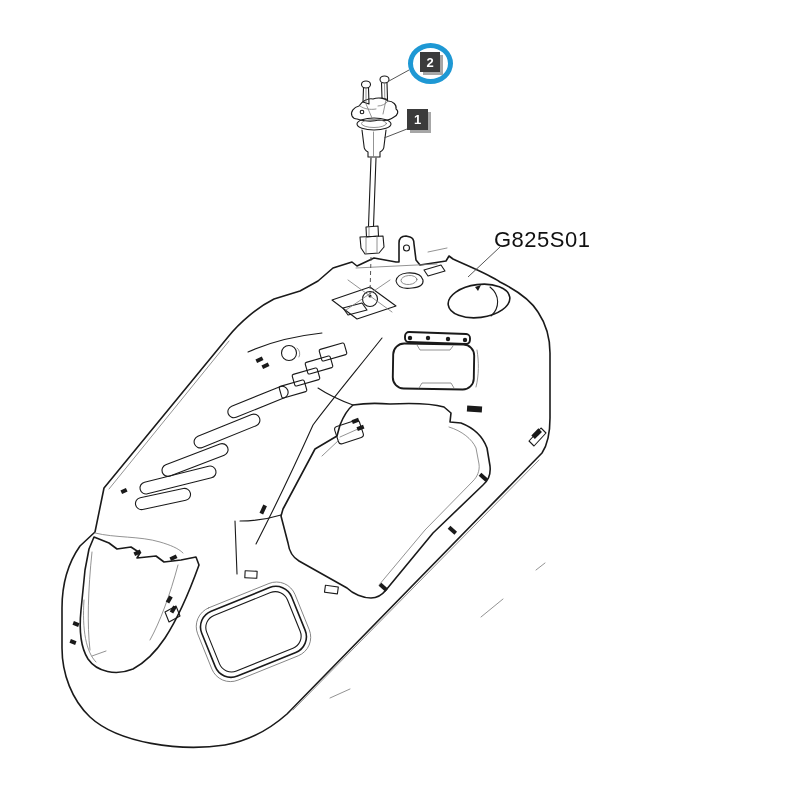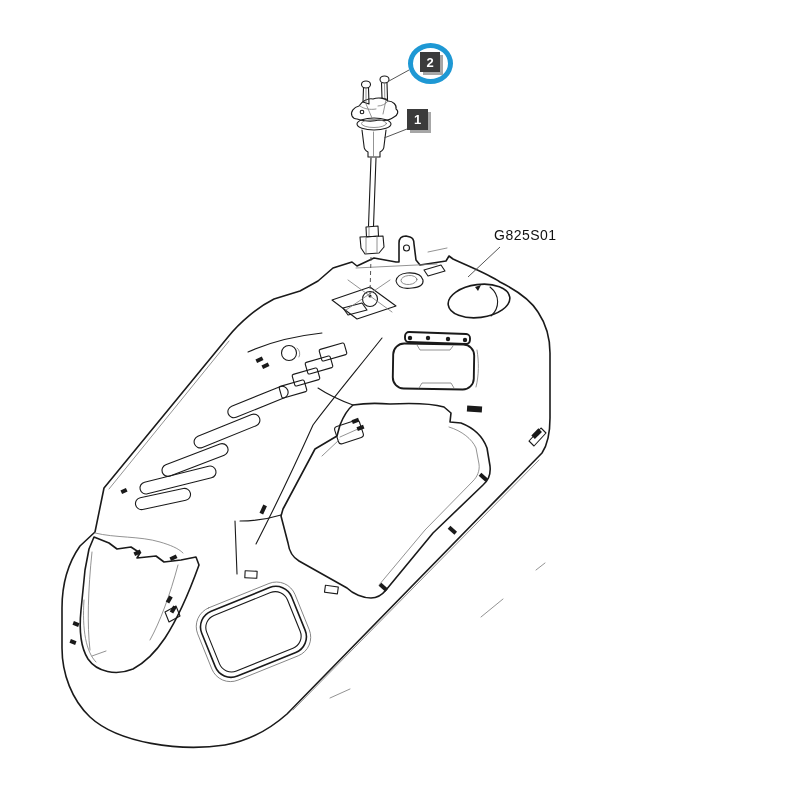--- a/index.html
+++ b/index.html
@@ -21,21 +21,21 @@
   .ldr{stroke:#555;stroke-width:1;fill:none;}
   
   .callout{position:absolute;display:flex;align-items:center;justify-content:center;
     background:var(--callout-bg);color:var(--callout-text);
     font-size:13px;font-weight:bold;box-shadow:3px 3px 0 var(--callout-shadow);
     cursor:pointer;z-index:3;}
   .callout-1{left:407px;top:109px;width:21px;height:21px;}
   .callout-2{left:420px;top:52px;width:20px;height:20px;}
   .ring{position:absolute;left:408px;top:43px;width:45px;height:41px;border-radius:50%;
     border:5px solid var(--highlight-ring);z-index:2;}
-  .part-code{position:absolute;left:494px;top:227px;font-size:14px;color:#111;
+  .part-code{position:absolute;left:494px;top:227px;font-size:22px;color:#111;
     letter-spacing:0.5px;z-index:2;}
 </style>
 </head>
 <body>
 
 <div class="stage">
 
   <svg width="800" height="800" viewBox="0 0 800 800">
 
     <g>

